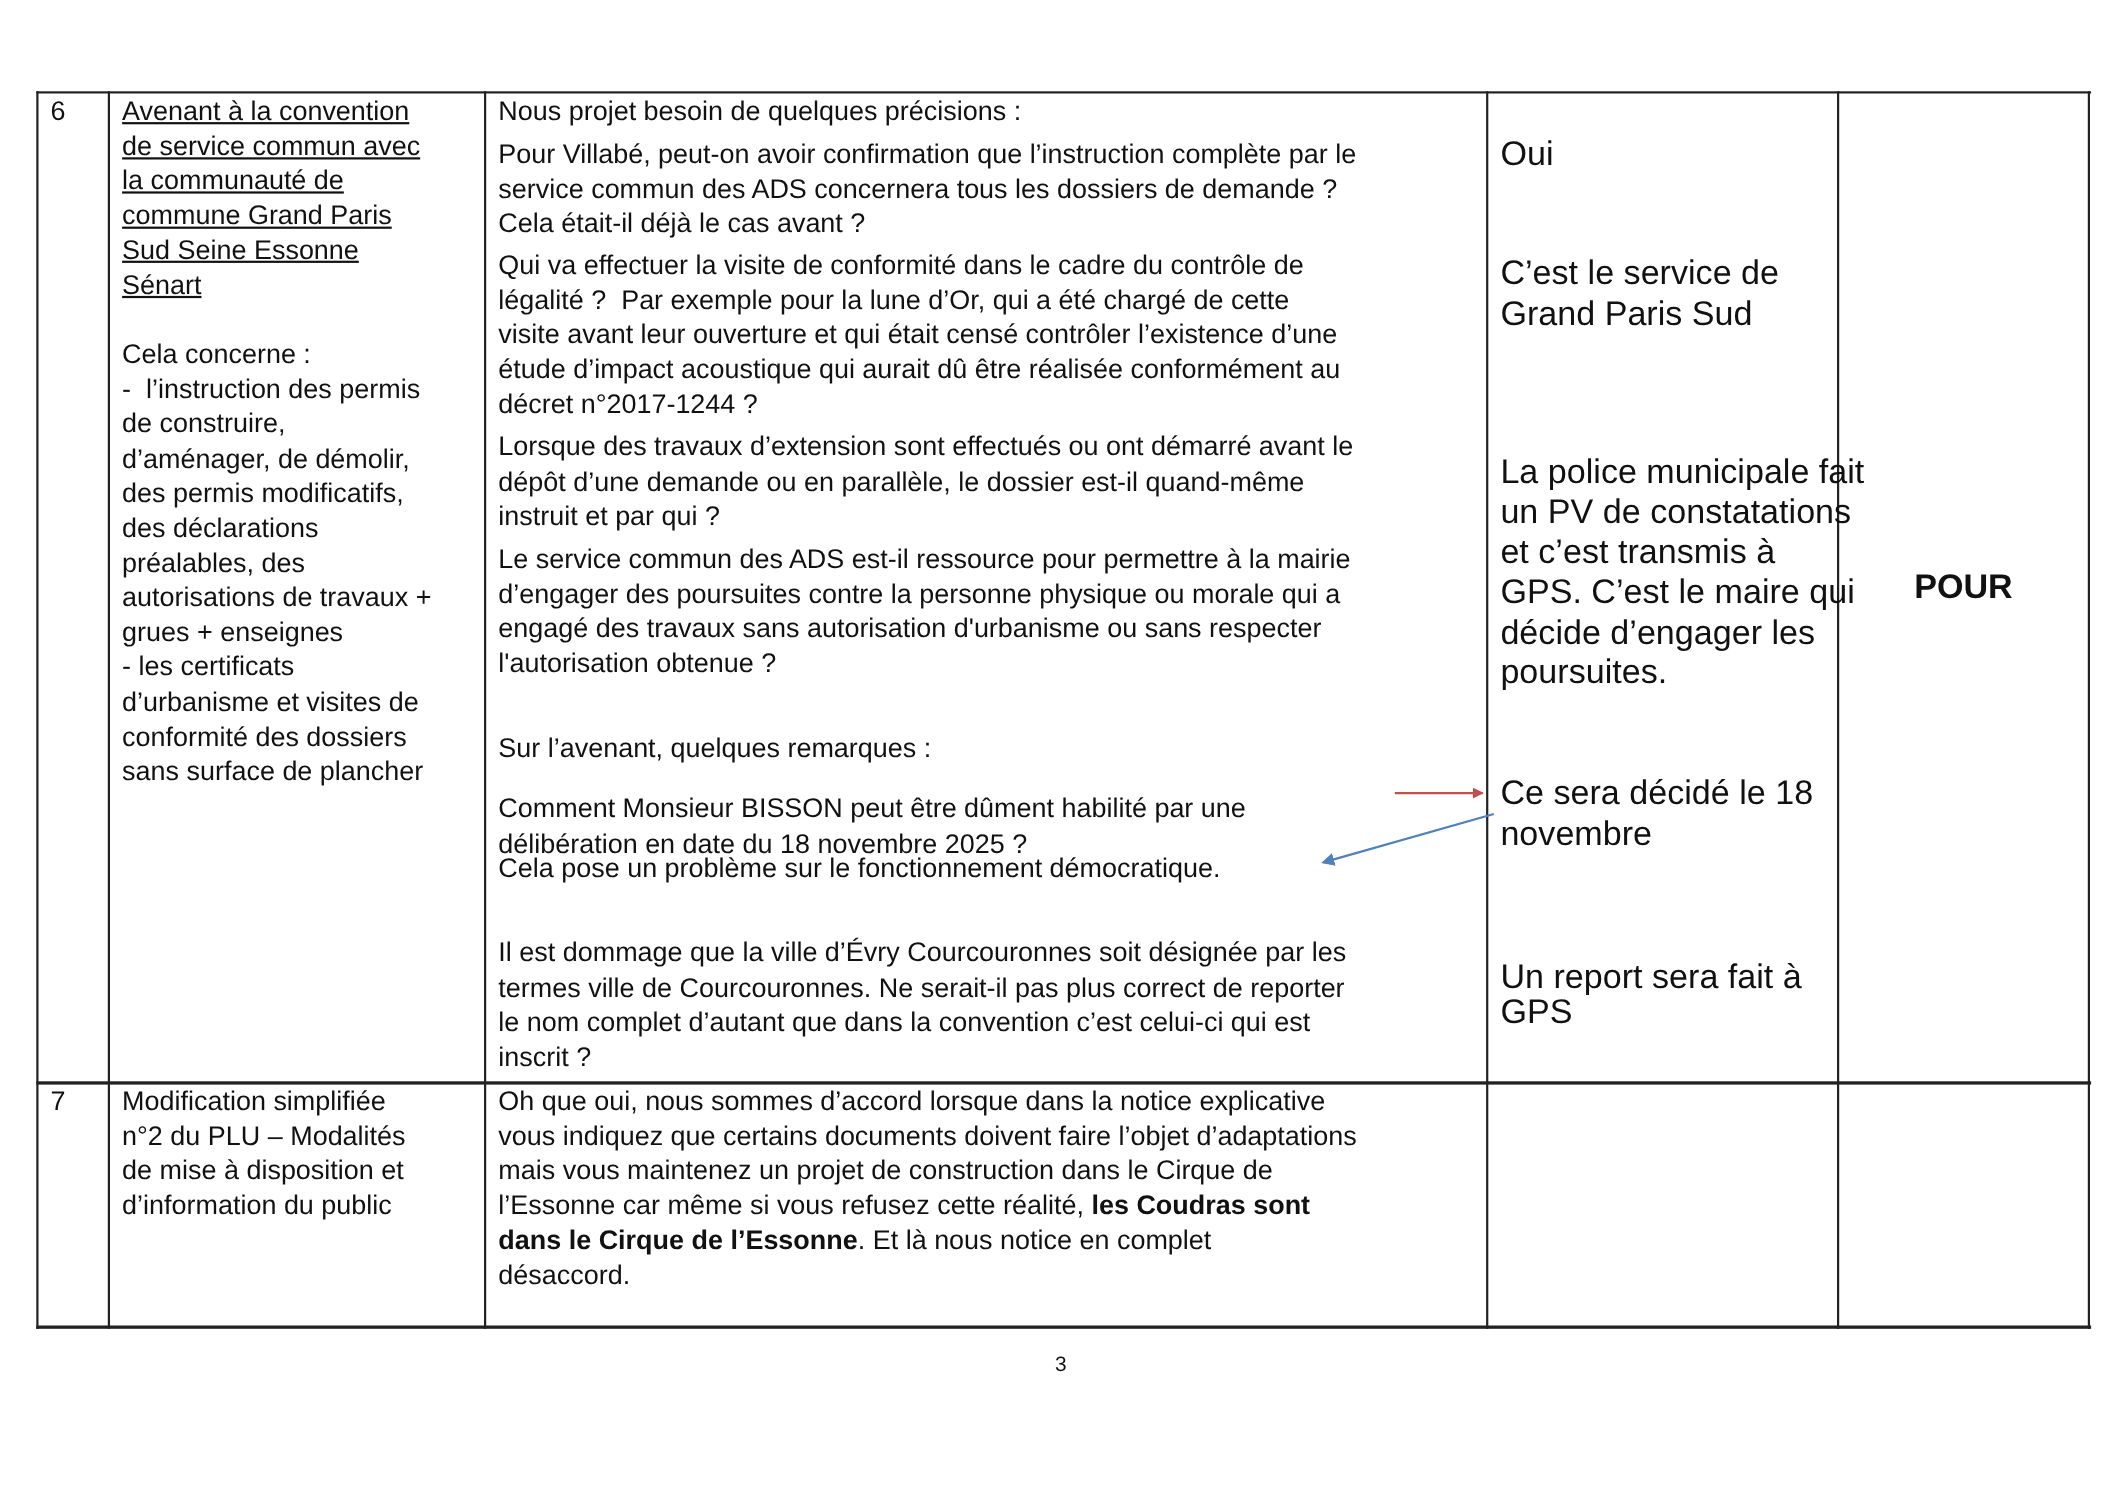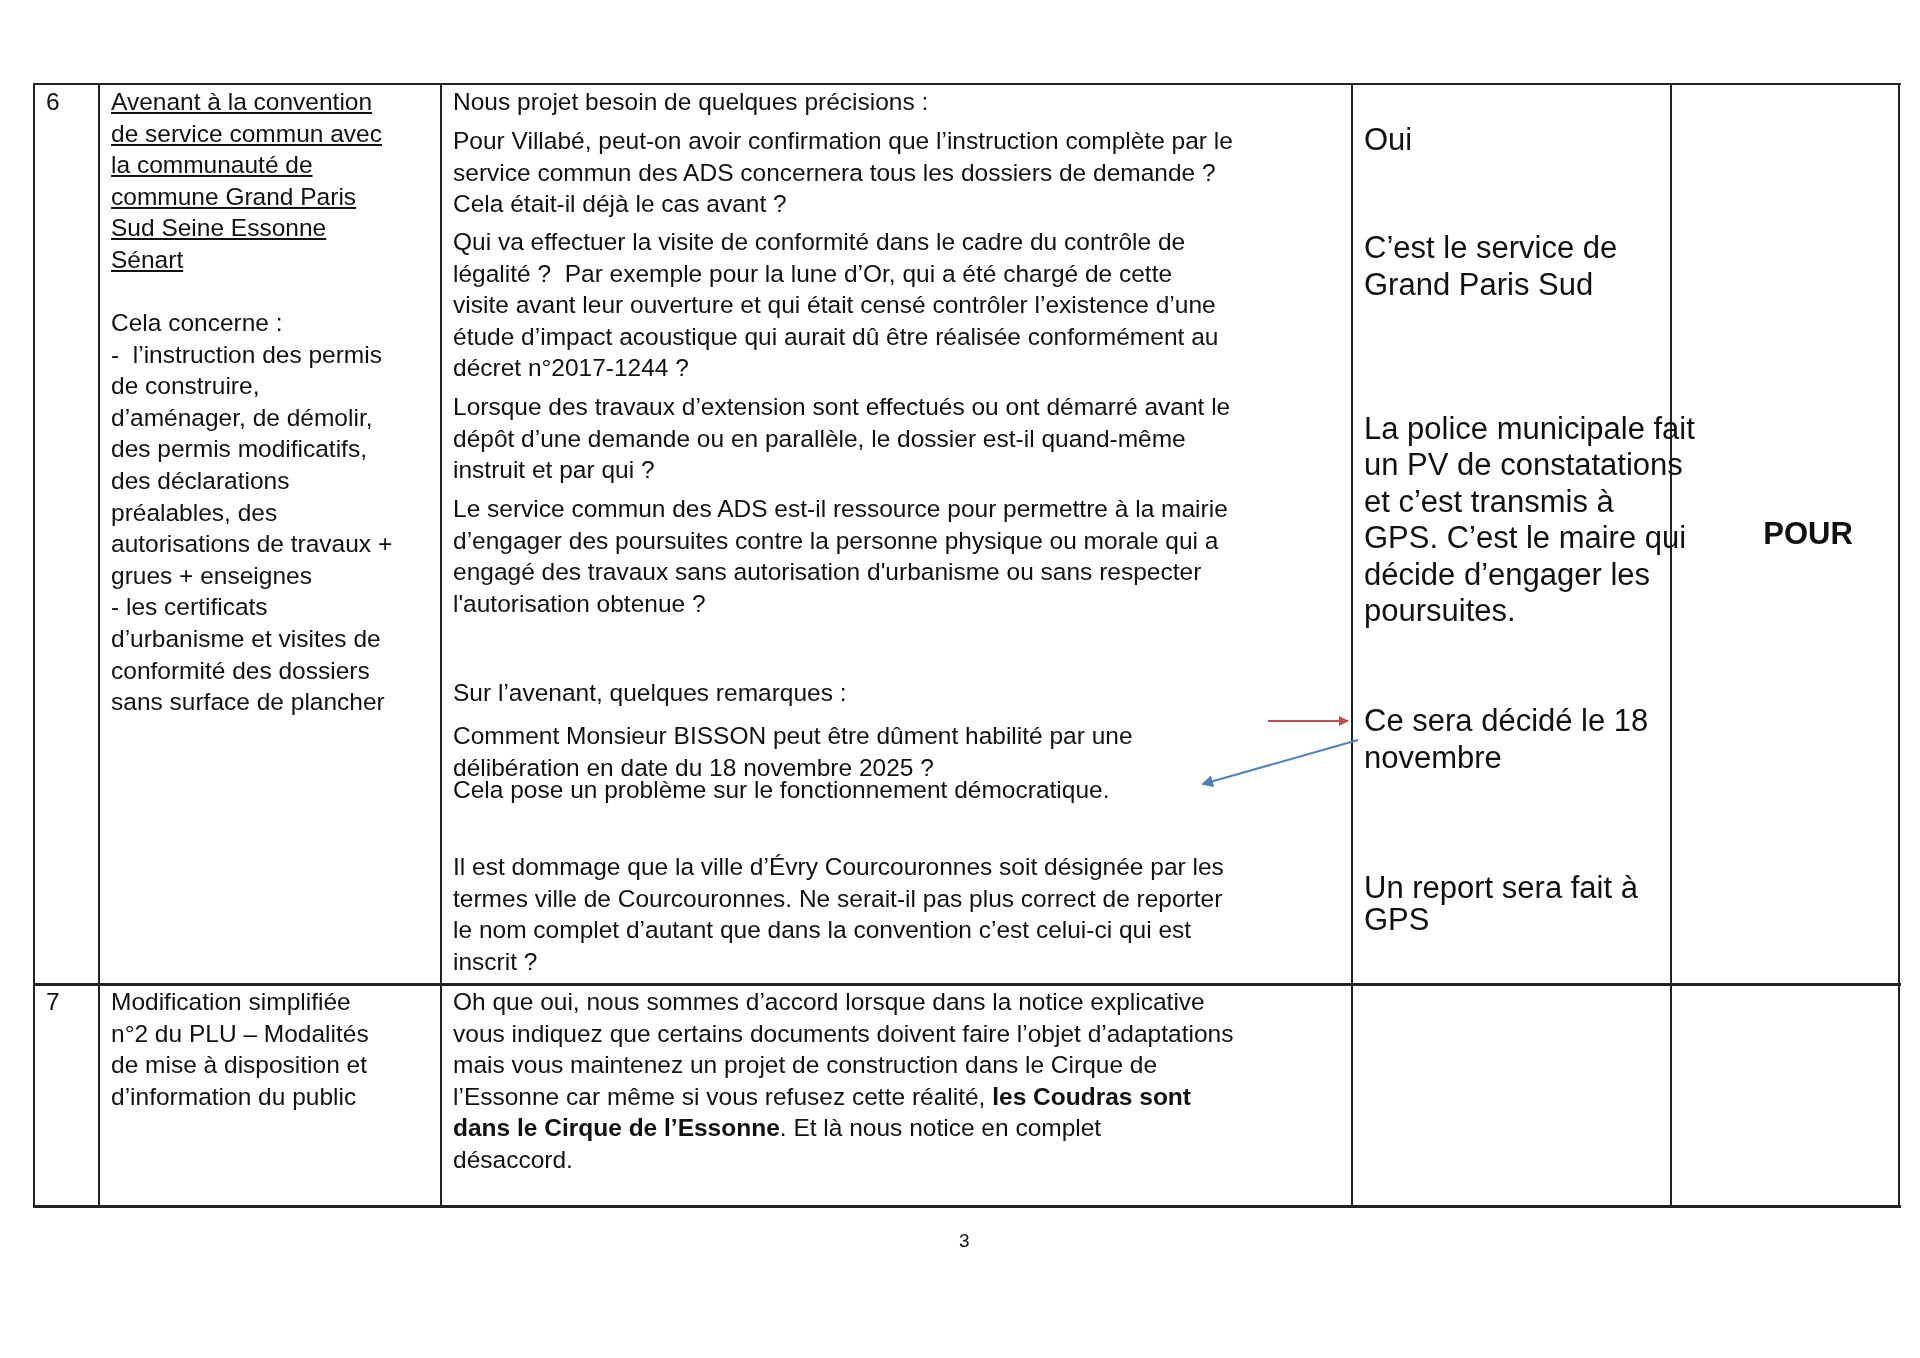--- a/index.html
+++ b/index.html
@@ -4,21 +4,21 @@
 <style>
   html, body { margin:0; padding:0; background:#ffffff; }
   body { width:1920px; height:1358px; position:relative; overflow:hidden;
          font-family:"Liberation Sans", sans-serif; color:#111; }
   .page { position:absolute; left:0; top:0; width:1920px; height:1358px; }
   .vline { position:absolute; width:2px; background:#222; }
   .hline { position:absolute; height:2px; background:#222; }
   .t { position:absolute; font-size:24.5px; line-height:31.6px; white-space:pre; }
   .t4 { position:absolute; font-size:31px; white-space:pre; }
   .bold { font-weight:bold; }
-  .center { text-align:center;padding-left:23px; }
+  .center { text-align:center; }
   .pagenum { position:absolute; font-size:19px; }
   svg.arrows { position:absolute; left:0; top:0; }
 </style>
 </head>
 <body>
 
 <div class="page">
 
   <div>
     <div class="hline" style="left:33px; top:83px; width:1868px;"></div>
@@ -68,21 +68,21 @@
 <span>visite avant leur ouverture et qui était censé contrôler l’existence d’une</span>
 <span>étude d’impact acoustique qui aurait dû être réalisée conformément au</span>
 <span>décret n°2017-1244 ?</span></div>
       <div class="t" style="left:453px; top:391px;"><span>Lorsque des travaux d’extension sont effectués ou ont démarré avant le</span>
 <span>dépôt d’une demande ou en parallèle, le dossier est-il quand-même</span>
 <span>instruit et par qui ?</span></div>
       <div class="t" style="left:453px; top:493px;"><span>Le service commun des ADS est-il ressource pour permettre à la mairie</span>
 <span>d’engager des poursuites contre la personne physique ou morale qui a</span>
 <span>engagé des travaux sans autorisation d'urbanisme ou sans respecter</span>
 <span>l'autorisation obtenue ?</span></div>
-      <div class="t" style="left:453px; top:665px;margin-top:12px;">Sur l’avenant, quelques remarques :</div>
+      <div class="t" style="left:453px; top:665px;">Sur l’avenant, quelques remarques :</div>
       <div class="t" style="left:453px; top:720px;"><span>Comment Monsieur BISSON peut être dûment habilité par une</span>
 <span>délibération en date du 18 novembre 2025 ?</span></div>
       <div class="t" style="left:453px; top:774px;">Cela pose un problème sur le fonctionnement démocratique.</div>
       <div class="t" style="left:453px; top:851px;"><span>Il est dommage que la ville d’Évry Courcouronnes soit désignée par les</span>
 <span>termes ville de Courcouronnes. Ne serait-il pas plus correct de reporter</span>
 <span>le nom complet d’autant que dans la convention c’est celui-ci qui est</span>
 <span>inscrit ?</span></div>
     </div>
 
     <div>

